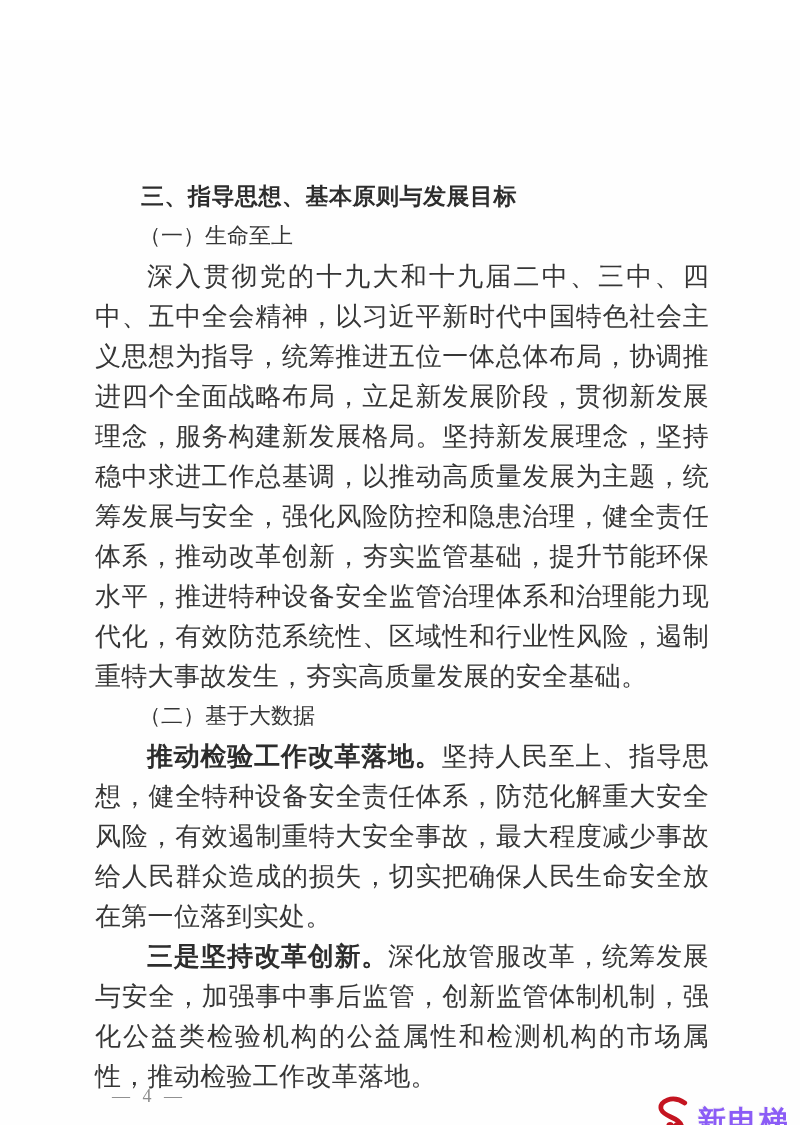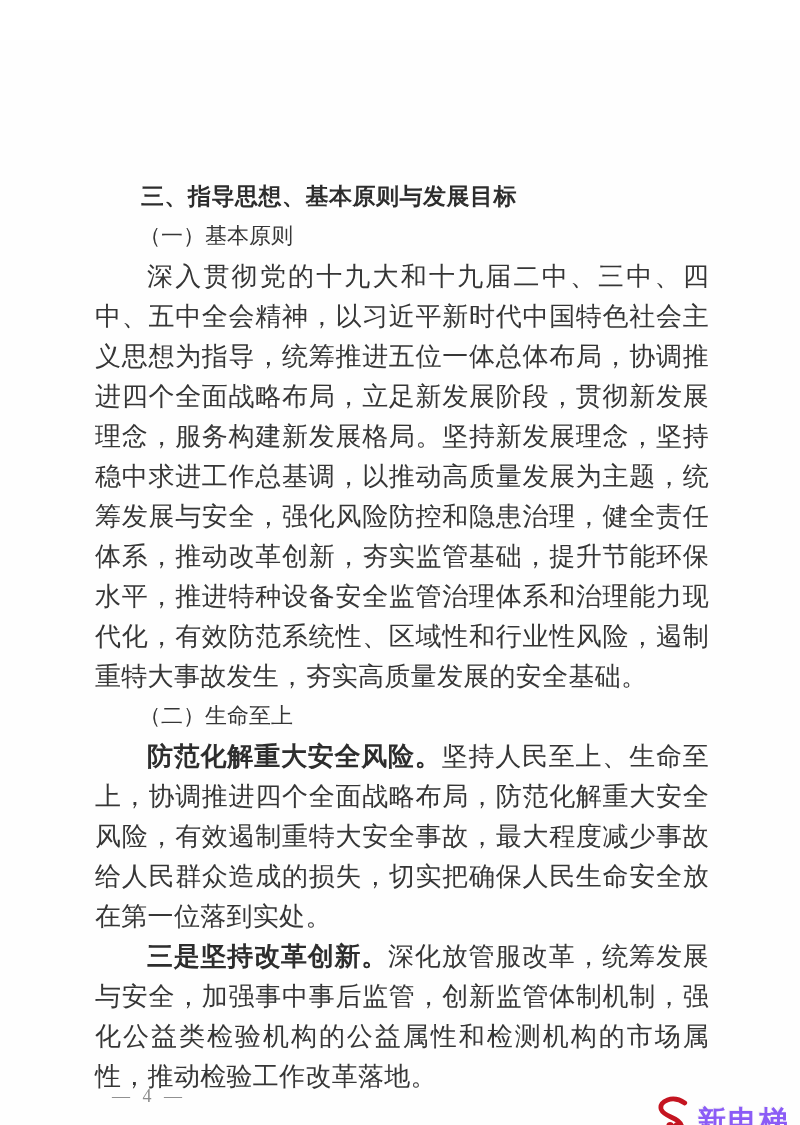--- a/index.html
+++ b/index.html
@@ -98,27 +98,27 @@
   }
 </style>
 </head>
 <body>
 
 <div class="page">
 
   <div class="doc-body">
     <div class="doc-heading">三、指导思想、基本原则与发展目标</div>
 
-    <div class="doc-subheading">（一）基本原则</div>
+    <div class="doc-subheading">（一）生命至上</div>
 
     <p class="doc-para">深入贯彻党的十九大和十九届二中、三中、四中、五中全会精神，以习近平新时代中国特色社会主义思想为指导，统筹推进五位一体总体布局，协调推进四个全面战略布局，立足新发展阶段，贯彻新发展理念，服务构建新发展格局。坚持新发展理念，坚持稳中求进工作总基调，以推动高质量发展为主题，统筹发展与安全，强化风险防控和隐患治理，健全责任体系，推动改革创新，夯实监管基础，提升节能环保水平，推进特种设备安全监管治理体系和治理能力现代化，有效防范系统性、区域性和行业性风险，遏制重特大事故发生，夯实高质量发展的安全基础。</p>
 
-    <div class="doc-subheading">（二）生命至上</div>
+    <div class="doc-subheading">（二）基于大数据</div>
 
-    <p class="doc-para"><span class="lead">防范化解重大安全风险。</span><span>坚持人民至上、生命至上，协调推进四个全面战略布局，防范化解重大安全风险，有效遏制重特大安全事故，最大程度减少事故给人民群众造成的损失，切实把确保人民生命安全放在第一位落到实处。</span></p>
+    <p class="doc-para"><span class="lead">推动检验工作改革落地。</span><span>坚持人民至上、指导思想，健全特种设备安全责任体系，防范化解重大安全风险，有效遏制重特大安全事故，最大程度减少事故给人民群众造成的损失，切实把确保人民生命安全放在第一位落到实处。</span></p>
 
 
     <p class="doc-para"><span class="lead">三是坚持改革创新。</span><span>深化放管服改革，统筹发展与安全，加强事中事后监管，创新监管体制机制，强化公益类检验机构的公益属性和检测机构的市场属性，推动检验工作改革落地。</span></p>
   </div>
 
   <div class="page-number">— 4 —</div>
 
   <div class="site-logo">
     <div class="logo-top">
       <svg class="logo-mark" viewBox="0 0 60 70" xmlns="http://www.w3.org/2000/svg">

